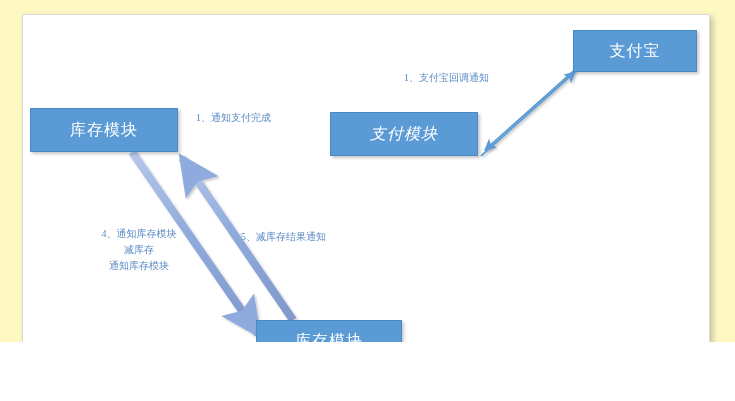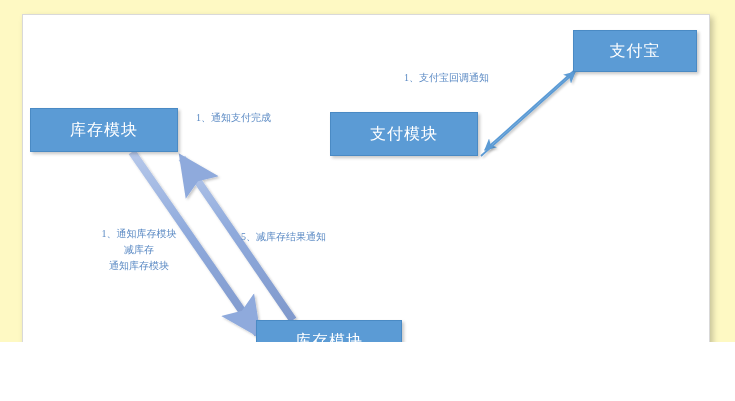--- a/index.html
+++ b/index.html
@@ -59,21 +59,21 @@
     font-size: 10px;
     line-height: 16px;
     white-space: nowrap;
     font-family: Liberation Serif, serif;
   }
   .edge-label.centered { text-align: center; }
 
   
   #node-alipay    { left: 573px; top: 30px;  width: 124px; height: 42px; }
   #node-order     { left: 30px;  top: 108px; width: 148px; height: 44px; }
-  #node-payment   { left: 330px; top: 112px; width: 148px; height: 44px; }
+  #node-payment   { left: 330px; top: 112px; width: 148px; height: 44px; font-style: italic; }
   #node-inventory { left: 256px; top: 320px; width: 146px; height: 42px; }
 
   
   #label-1 { left: 404px; top: 70px;  }
   #label-3 { left: 511px; top: 114px; }
   #label-2 { left: 196px; top: 110px; }
   #label-4 { left: 73px;  top: 226px; width: 132px; }
   #label-5 { left: 241px; top: 229px; }
 </style>
 </head>
@@ -139,20 +139,20 @@
   <div class="node" id="node-inventory">
     <span class="node-label">库存模块</span>
   </div>
 
   <div class="edge-label" id="label-1">1、支付宝回调通知</div>
 
 
   <div class="edge-label" id="label-2">1、通知支付完成</div>
 
   <div class="edge-label centered" id="label-4">
-    <div>1、通知库存模块</div>
+    <div>4、通知库存模块</div>
     <div>减库存</div>
     <div>通知库存模块</div>
   </div>
 
   <div class="edge-label" id="label-5">5、减库存结果通知</div>
 
 </div>
 
 </body></html>

